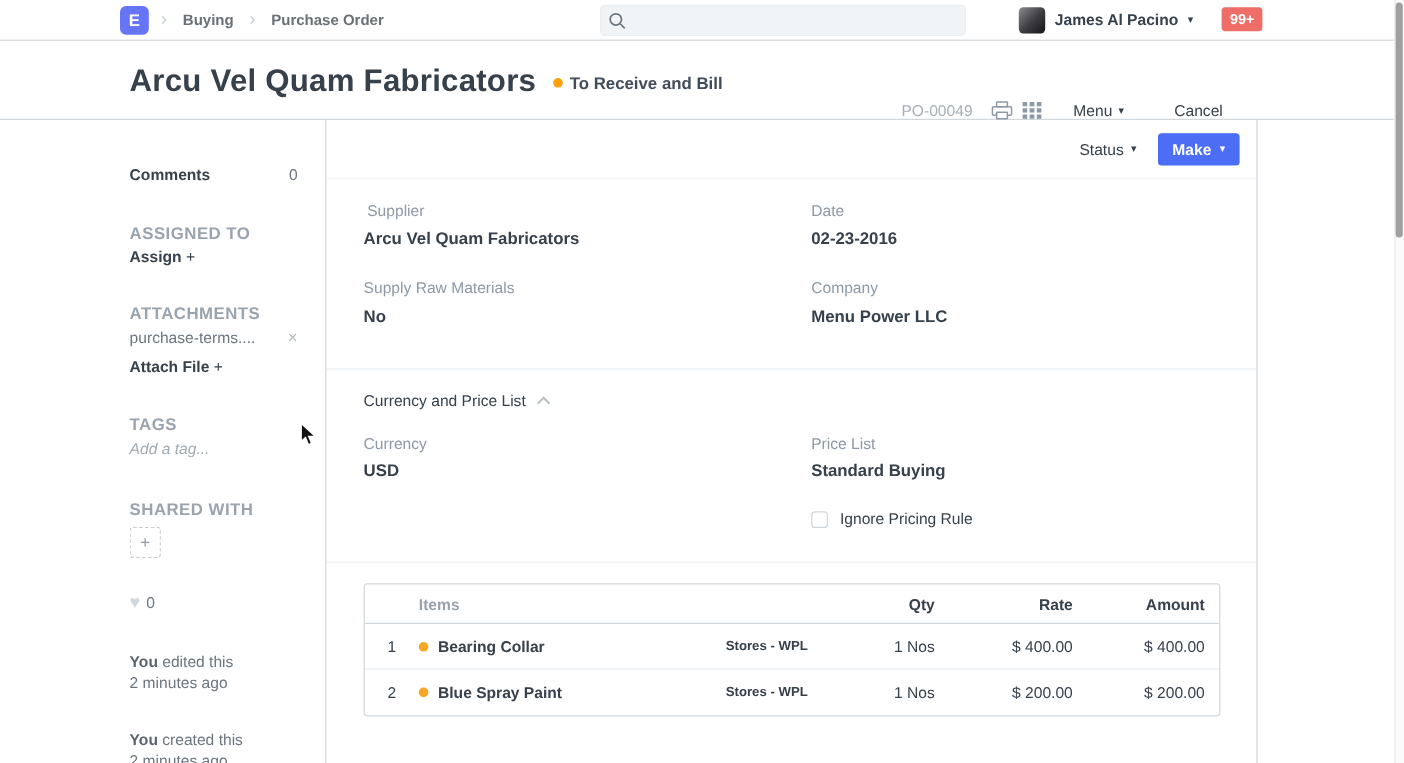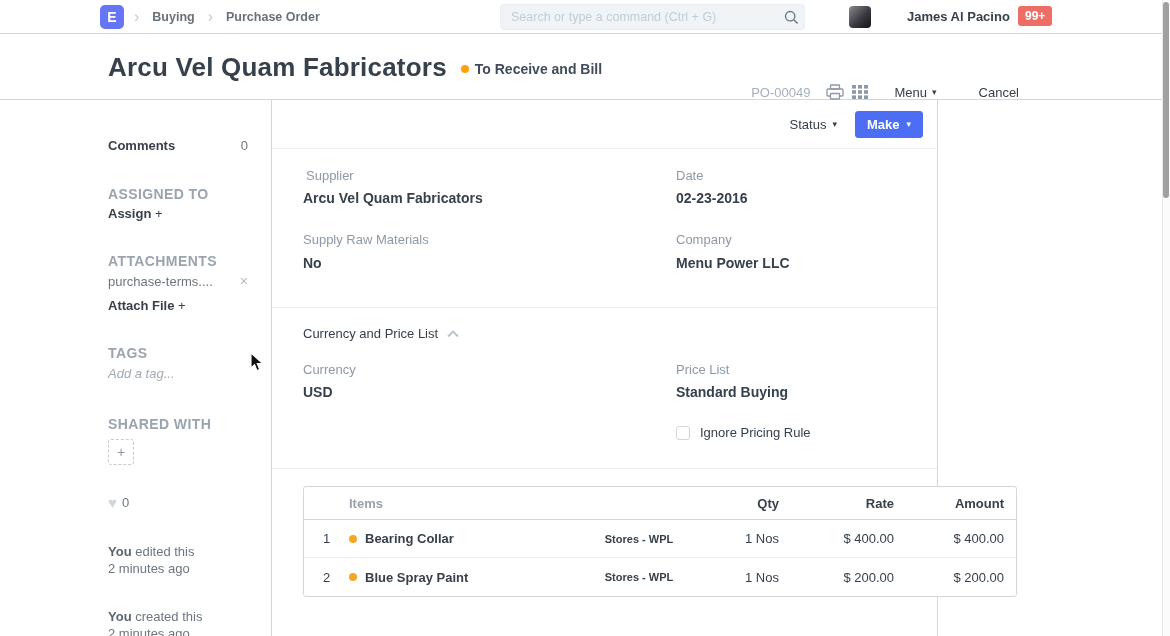--- a/index.html
+++ b/index.html
@@ -23,21 +23,21 @@
   .searchbox { position:absolute; left:500px; top:4px; width:305px; height:26px;
     background:#f0f4f7; border:1px solid #eaeff3; border-radius:4px; display:flex; align-items:center; }
   .searchbox input { flex:1; border:none; outline:none; background:transparent;
     font-family:inherit; font-size:12.5px; color:#36414c; padding:0 6px 0 10px; }
   .searchbox input::placeholder { color:#c3ccd4; }
   .search-ic { width:26px; display:flex; align-items:center; justify-content:center; }
   .userbox { position:absolute; left:849px; top:0; height:33px; display:flex;
     align-items:center; gap:8px; cursor:pointer; }
   .avatar { width:22px; height:22px; border-radius:4px;
     background:linear-gradient(135deg,#8a8a90 0%,#3a3a40 55%,#141418 100%); }
-  .username { font-size:13px; font-weight:700; color:#36414c;margin-left:28px; }
+  .username { font-size:13px; font-weight:700; color:#36414c; }
   .caret { font-size:9px; line-height:1; color:#36414c; }
   .badge { position:absolute; left:1018px; top:6px; background:#ee6e67; color:#fff;
     font-size:12px; font-weight:700; padding:3px 7px; border-radius:3px; cursor:pointer; }
 
   
   .pagehead { position:absolute; top:34px; left:0; width:1170px; height:66px;
     background:#fff; border-bottom:1px solid #d1d8dd; }
   .titlerow { position:absolute; left:108px; top:0; height:66px; display:flex;
     align-items:center; gap:14px; }
   .pagetitle { font-size:26px; font-weight:600; color:#36414c; letter-spacing:.2px; }
@@ -64,21 +64,21 @@
   .share-box { width:26px; height:26px; border:1px dashed #c5ccd3; border-radius:3px;
     display:flex; align-items:center; justify-content:center; color:#8d99a6;
     font-size:14px; cursor:pointer; }
   .like-row { display:flex; align-items:center; gap:5px; }
   .heart { color:#d1d8dd; font-size:15px; line-height:1; cursor:pointer; }
   .like-count { color:#6c7680; }
   .act { color:#6c7680; line-height:17px; }
   .act b { color:#5a6570; }
 
   
-  .maincol { position:absolute; left:271px; top:100px; width:667px; height:536px;
+  .maincol { position:absolute; left:271px; top:100px; width:777px; height:536px;
     border-left:1px solid #d1d8dd; border-right:1px solid #d1d8dd; background:#fff; }
   .toolbar { position:absolute; top:0; left:0; right:0; height:49px;
     border-bottom:1px solid #edf1f5; display:flex; align-items:center;
     justify-content:flex-end; gap:18px; padding-right:14px; }
   .status-btn { font-size:13px; color:#36414c; display:flex; align-items:center; gap:6px; cursor:pointer; }
   .make-btn { background:#4b6ef5; border:1px solid #4b6ef5; color:#fff; font-size:13px;
     font-weight:700; padding:5px 11px; border-radius:3px; display:flex; align-items:center;
     gap:7px; cursor:pointer; }
   .make-btn .caret { color:#fff; }
   .flabel { font-size:13px; color:#8d99a6; }
@@ -119,21 +119,20 @@
 
 <div class="navbar">
   <div class="brand">E</div>
   <div class="crumbs">
     <span class="crumb-sep">›</span>
     <span class="crumb">Buying</span>
     <span class="crumb-sep">›</span>
     <span class="crumb">Purchase Order</span>
   </div>
   <div class="searchbox">
-    <input type="text" placeholder="Search or type a command (Ctrl + G)" style="">
     <span class="search-ic">
       <svg width="15" height="15" viewBox="0 0 15 15">
         <circle cx="6.2" cy="6.2" r="4.7" fill="none" stroke="#6c7680" stroke-width="1.4"></circle>
         <line x1="9.8" y1="9.8" x2="13.6" y2="13.6" stroke="#6c7680" stroke-width="1.4"></line>
       </svg>
     </span>
   </div>
   <div class="userbox">
     <span class="avatar"></span>
     <span class="username">James Al Pacino</span>

